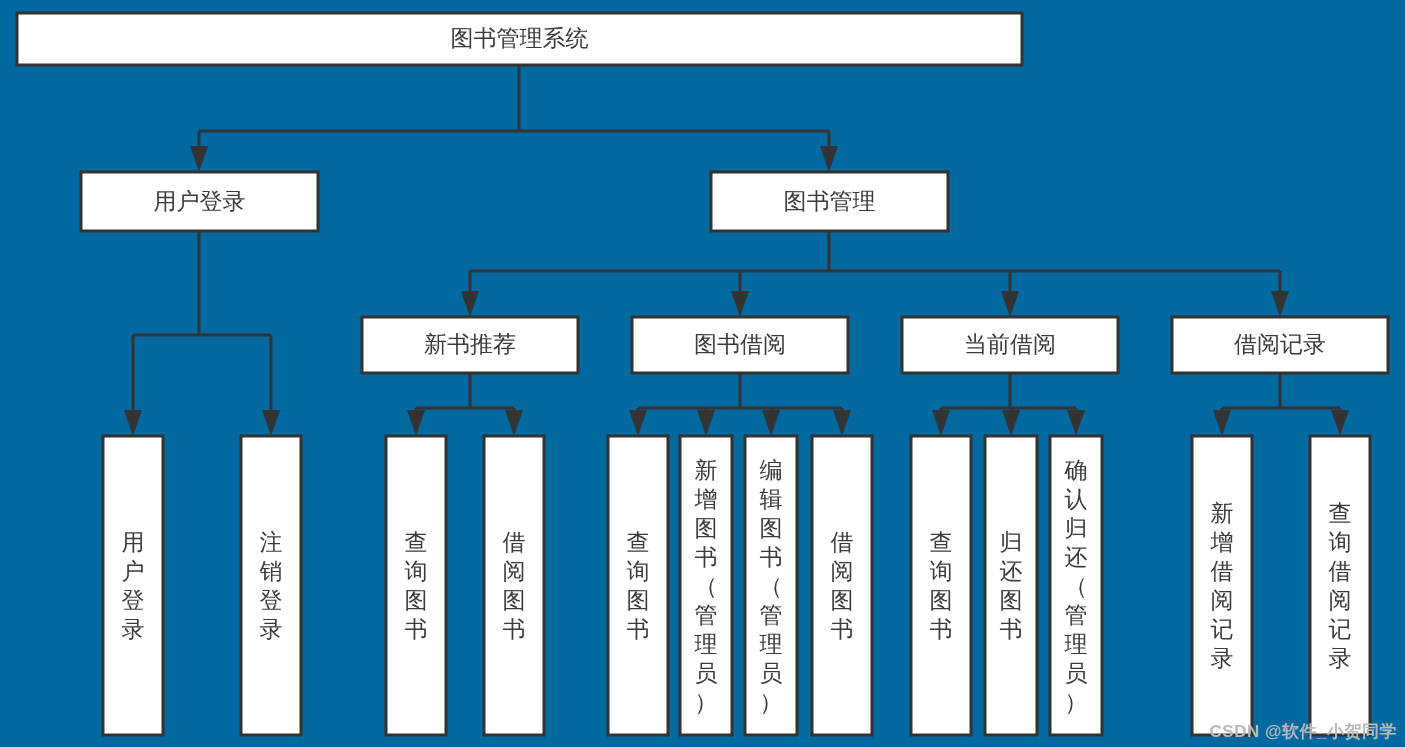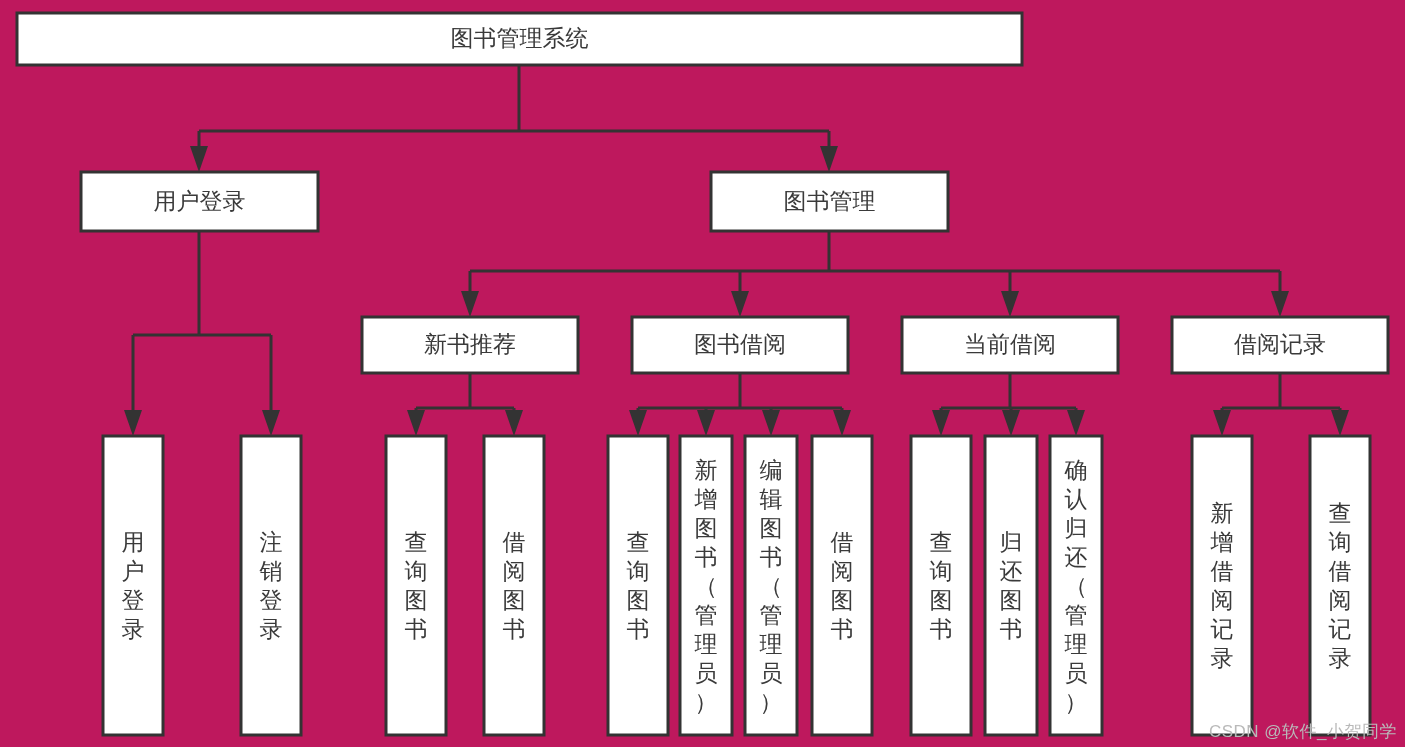--- a/index.html
+++ b/index.html
@@ -8,21 +8,21 @@
     padding: 0;
     background: #ffffff;
   }
   body {
     font-family: "Liberation Sans", "DejaVu Sans", sans-serif;
   }
   #canvas {
     position: relative;
     width: 1405px;
     height: 747px;
-    background: #be185d;
+    background: #0369a1;
     overflow: hidden;
   }
   #diagram-svg {
     position: absolute;
     left: 0;
     top: 0;
     width: 1405px;
     height: 747px;
     display: block;
   }
@@ -57,20 +57,21 @@
   .watermark-text {
     position: absolute;
     right: 8px;
     bottom: 4px;
     font-family: "Liberation Sans", "DejaVu Sans", sans-serif;
     font-size: 17px;
     color: #b9b9b9;
     letter-spacing: 0.5px;
     white-space: nowrap;
     user-select: none;
+    font-weight: bold;
   }
 </style>
 </head>
 <body>
 
 <div id="canvas">
   <svg id="diagram-svg" viewBox="0 0 1405 747" xmlns="http://www.w3.org/2000/svg">
     <g id="connectors-layer">
         <g>
           <path d="M 519 65 L 519 131" class="connector"></path>

